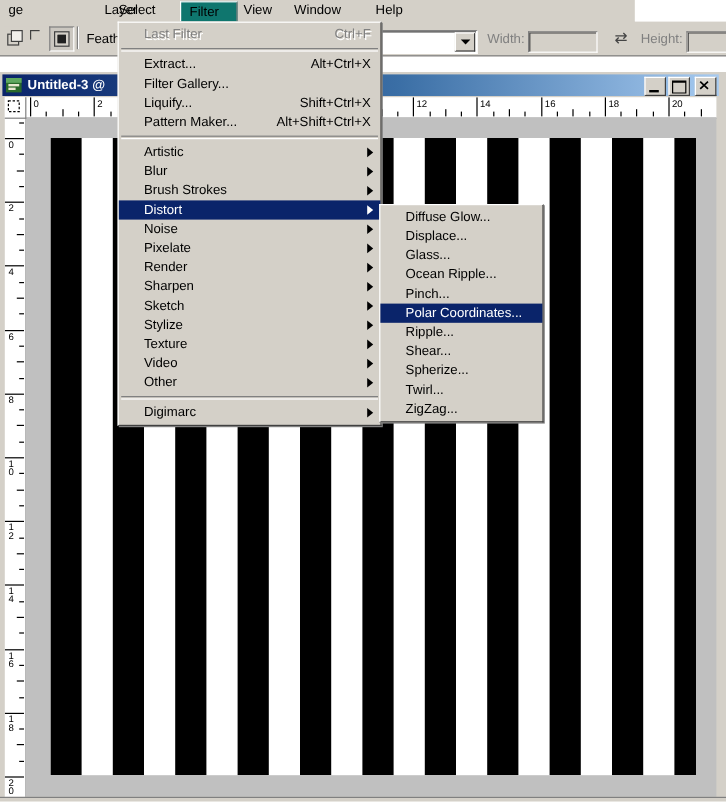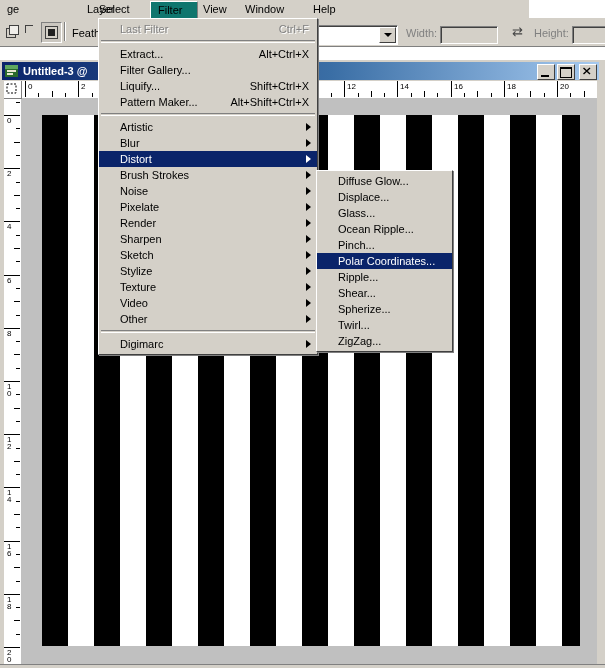--- a/index.html
+++ b/index.html
@@ -537,22 +537,22 @@
 <div class="dropdown" id="filter-menu">
     <div class="dd-row disabled"><span>Last Filter</span><span class="dd-accel">Ctrl+F</span></div>
     <div class="dd-sep"></div>
     <div class="dd-row"><span>Extract...</span><span class="dd-accel">Alt+Ctrl+X</span></div>
     <div class="dd-row"><span>Filter Gallery...</span></div>
     <div class="dd-row"><span>Liquify...</span><span class="dd-accel">Shift+Ctrl+X</span></div>
     <div class="dd-row"><span>Pattern Maker...</span><span class="dd-accel">Alt+Shift+Ctrl+X</span></div>
     <div class="dd-sep"></div>
     <div class="dd-row"><span>Artistic</span><span class="dd-arrow"></span></div>
     <div class="dd-row"><span>Blur</span><span class="dd-arrow"></span></div>
+    <div class="dd-row"><span>Brush Strokes</span><span class="dd-arrow"></span></div>
     <div class="dd-row sel"><span>Distort</span><span class="dd-arrow"></span></div>
-    <div class="dd-row"><span>Brush Strokes</span><span class="dd-arrow"></span></div>
     <div class="dd-row"><span>Noise</span><span class="dd-arrow"></span></div>
     <div class="dd-row"><span>Pixelate</span><span class="dd-arrow"></span></div>
     <div class="dd-row"><span>Render</span><span class="dd-arrow"></span></div>
     <div class="dd-row"><span>Sharpen</span><span class="dd-arrow"></span></div>
     <div class="dd-row"><span>Sketch</span><span class="dd-arrow"></span></div>
     <div class="dd-row"><span>Stylize</span><span class="dd-arrow"></span></div>
     <div class="dd-row"><span>Texture</span><span class="dd-arrow"></span></div>
     <div class="dd-row"><span>Video</span><span class="dd-arrow"></span></div>
     <div class="dd-row"><span>Other</span><span class="dd-arrow"></span></div>
     <div class="dd-sep"></div>

